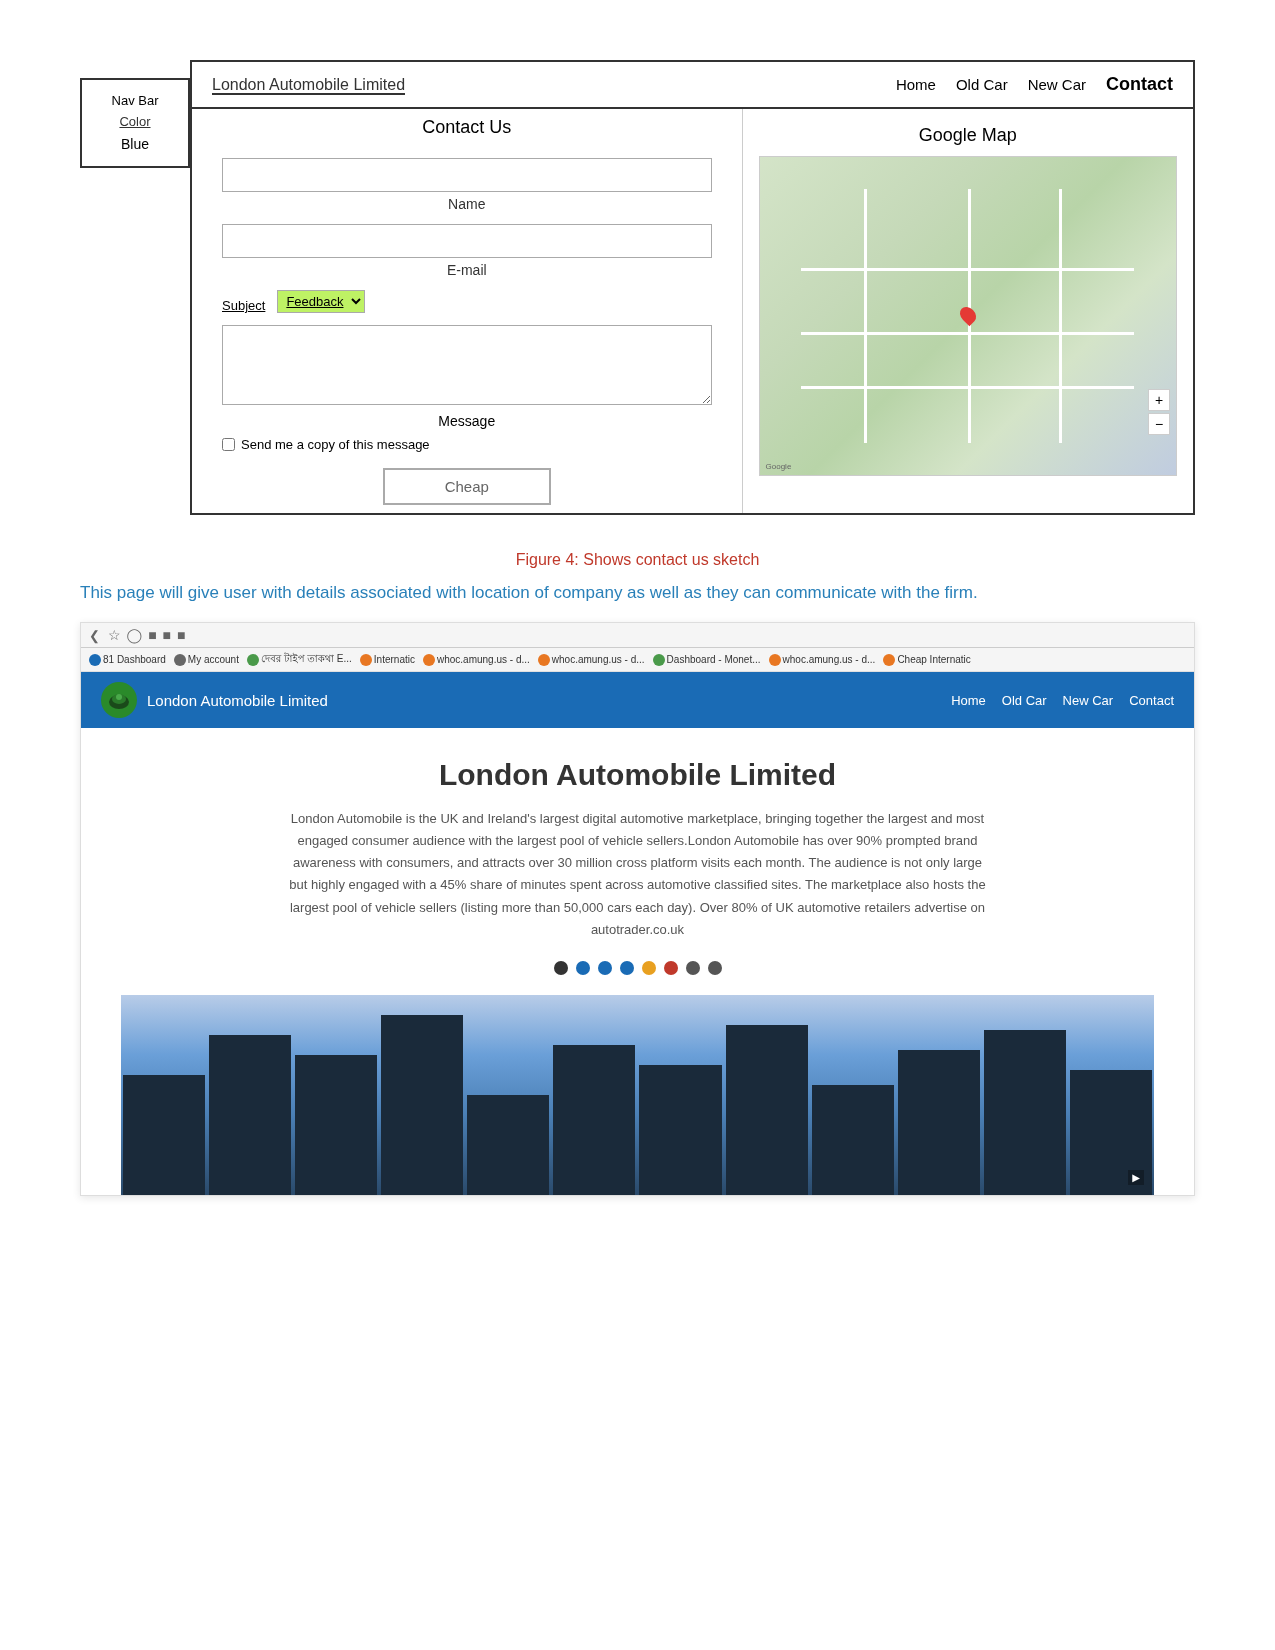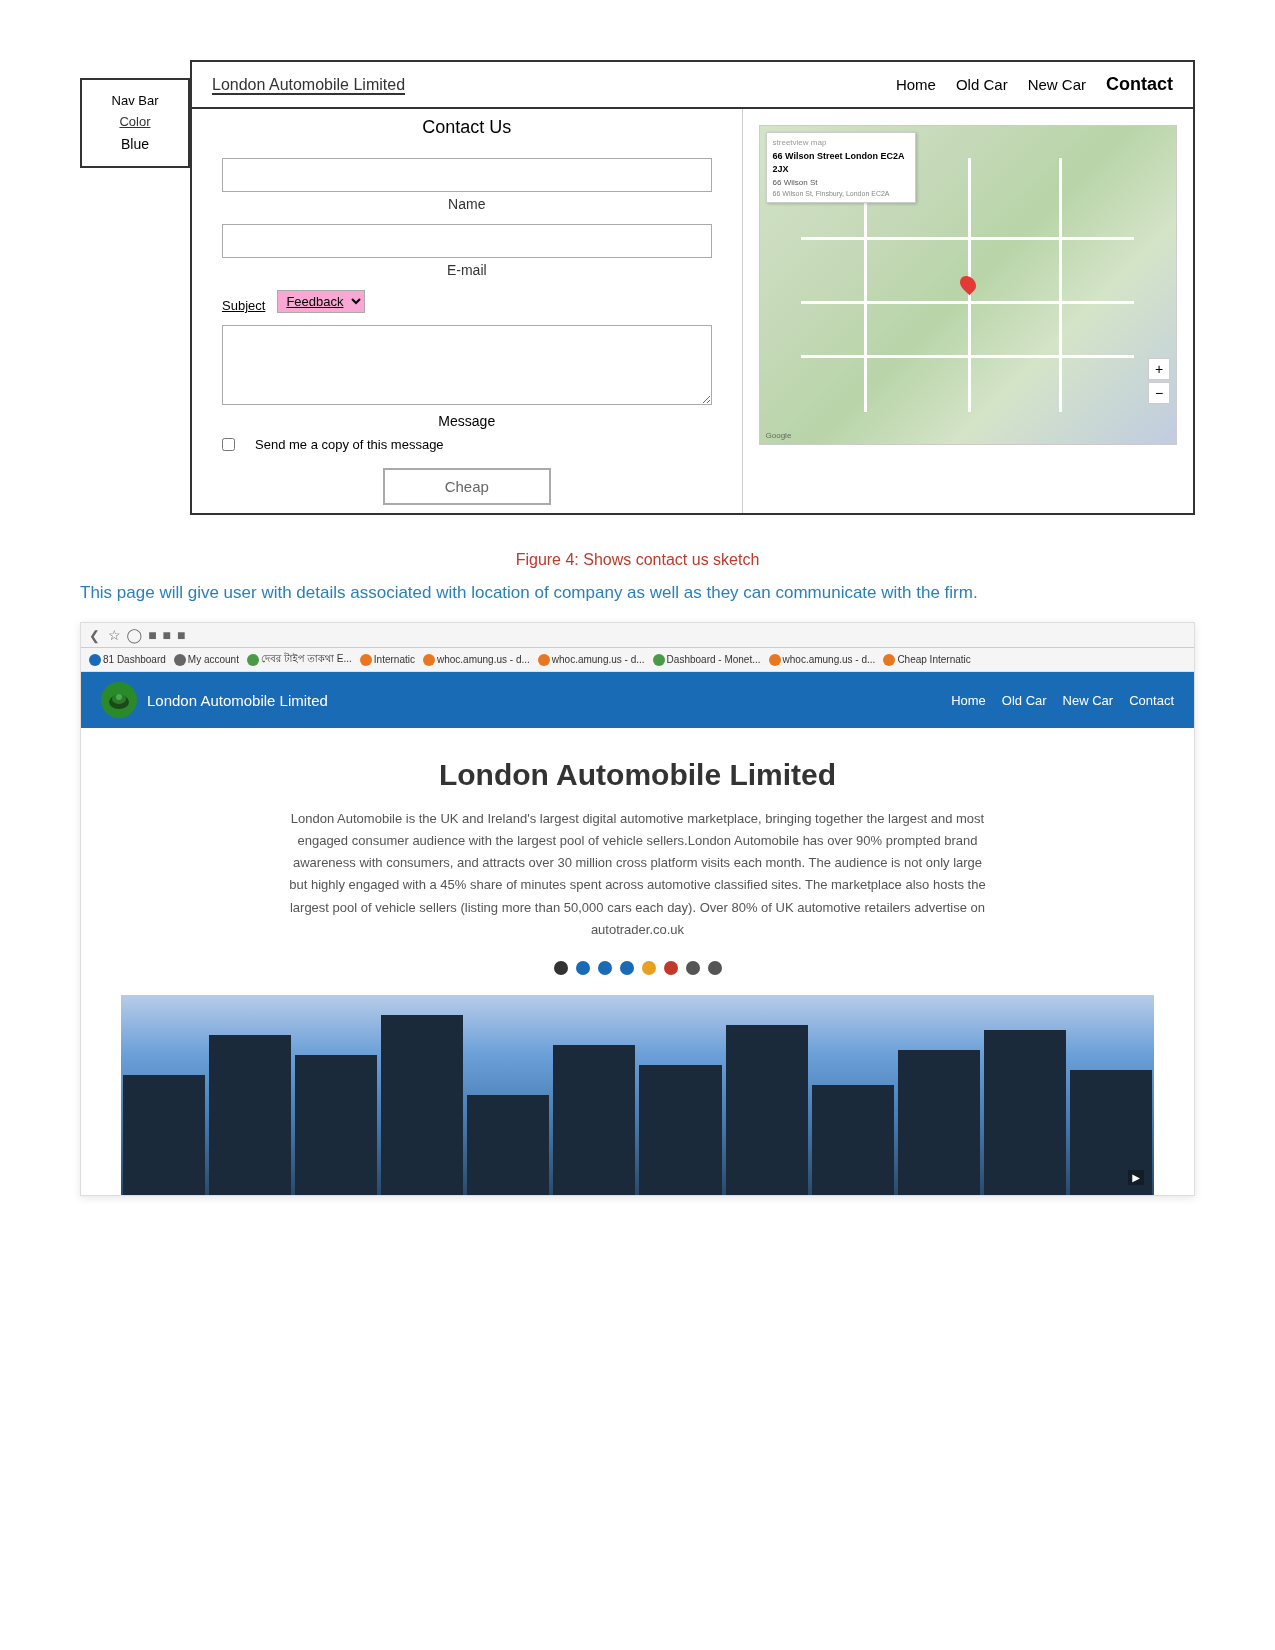--- a/index.html
+++ b/index.html
@@ -94,42 +94,42 @@
       gap: 8px;
       margin-bottom: 12px;
       text-decoration: underline;
     }
     .wf-subject-label {
       font-size: 13px;
       margin-right: 4px;
     }
     .wf-subject-select {
       border: 1px solid #aaa;
-      background: #f9a8d4;
+      background: #bef264;
       font-size: 13px;
       padding: 2px 4px;
       appearance: auto;
     }
     .wf-textarea {
       border: 1px solid #aaa;
       width: 100%;
       height: 80px;
       margin-bottom: 4px;
       background: #fff;
       resize: vertical;
     }
     .wf-message-label {
       text-align: center;
       font-size: 14px;
       margin-bottom: 8px;
     }
     .wf-checkbox-row {
       display: flex;
       align-items: center;
-      gap: 20px;
+      gap: 6px;
       margin-bottom: 16px;
       font-size: 13px;
     }
     .wf-send-btn {
       display: block;
       margin: 0 auto;
       border: 2px solid #aaa;
       background: #fff;
       padding: 8px 60px;
       font-size: 15px;
@@ -464,36 +464,31 @@
 
         <div class="wf-checkbox-row">
           <input type="checkbox" style="">
           <label>Send me a copy of this message</label>
         </div>
 
         <button class="wf-send-btn">Cheap</button>
       </div>
 
       <div class="wf-map-side">
+        <div class="wf-map-title">Google Map</div>
         <div class="wf-map-container">
           <div class="wf-map-placeholder">
 
             <div class="map-road-h" style="top: 35%;"></div>
             <div class="map-road-h" style="top: 55%;"></div>
             <div class="map-road-h" style="top: 72%;"></div>
             <div class="map-road-v" style="left: 25%;"></div>
             <div class="map-road-v" style="left: 50%;"></div>
             <div class="map-road-v" style="left: 72%;"></div>
 
-            <div class="map-info-box">
-              <div style="font-size:8px;color:#999;margin-bottom:2px;">streetview map</div>
-              <div class="map-addr-bold">66 Wilson Street London EC2A 2JX</div>
-              <div style="font-size:8px;margin-top:2px;color:#555;">66 Wilson St</div>
-              <div style="font-size:7px;color:#888;">66 Wilson St, Finsbury, London EC2A</div>
-            </div>
 
             <div class="map-pin"></div>
 
             <div class="map-zoom-controls">
               <div class="map-zoom-btn">+</div>
               <div class="map-zoom-btn">−</div>
             </div>
 
             <div class="map-google-label">Google</div>
           </div>

